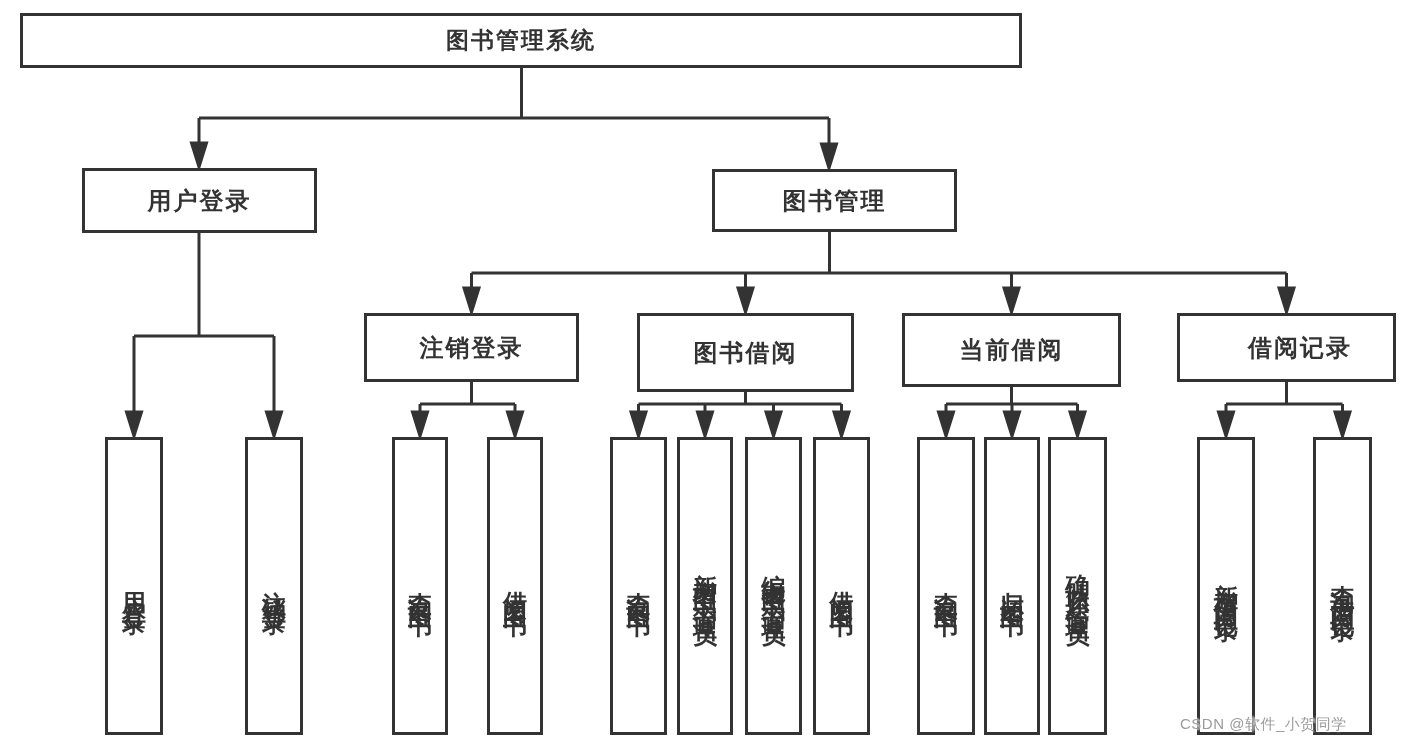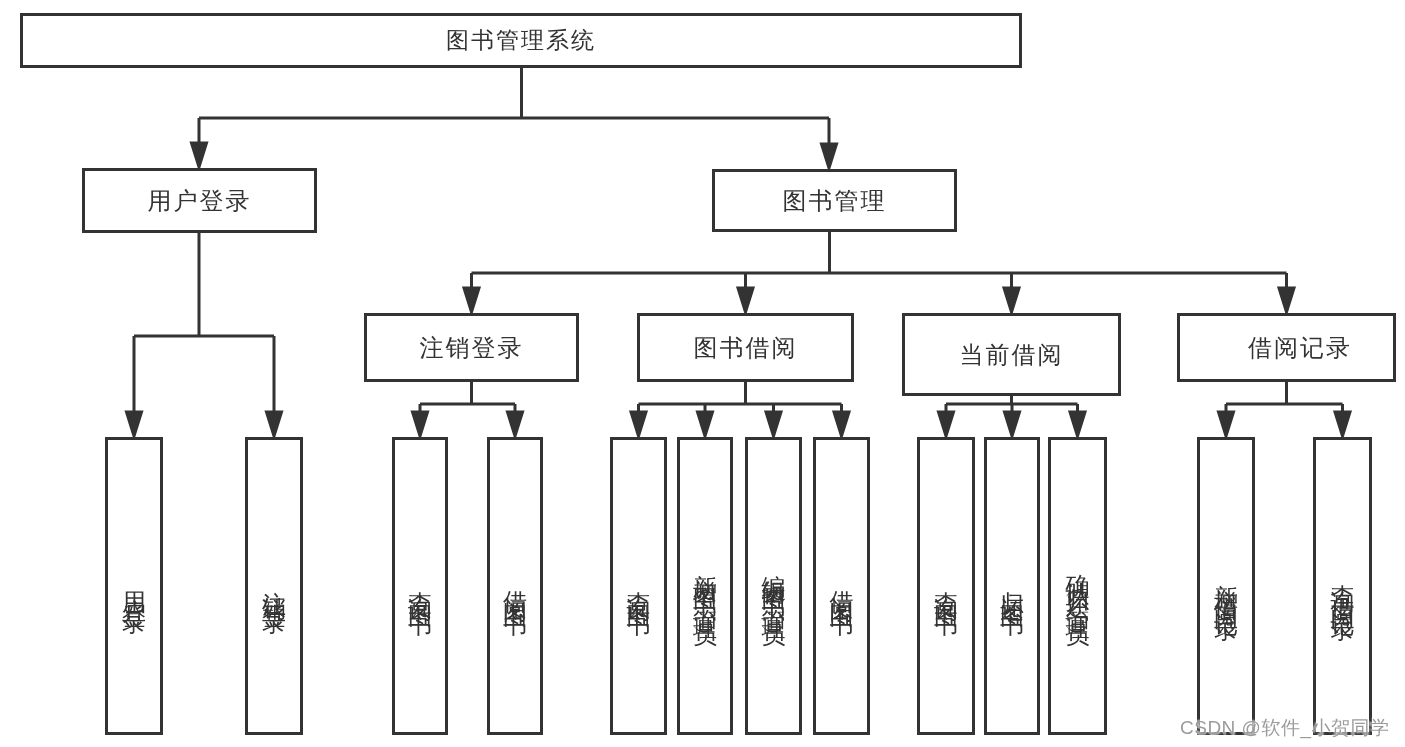--- a/index.html
+++ b/index.html
@@ -16,24 +16,24 @@
   .leaf{
     position:absolute;box-sizing:border-box;border:3px solid #333;background:#fff;
     top:437px;height:298px;
     display:flex;align-items:center;justify-content:center;
   }
   .leaf span{
     writing-mode:vertical-rl;text-orientation:mixed;
     font-size:24px;line-height:1;letter-spacing:7px;color:#333;white-space:nowrap;
   }
   svg.wires{position:absolute;left:0;top:0;z-index:0;}
-  .node,.leaf{z-index:1;}
+  .node,.leaf{z-index:1;font-weight:bold;}
   #watermark{
     position:absolute;left:1180px;top:715px;z-index:5;
-    font-size:19px;letter-spacing:.5px;color:#9b9b9b;white-space:nowrap;
+    font-size:15px;letter-spacing:.5px;color:#9b9b9b;white-space:nowrap;
     text-shadow:1px 1px 2px rgba(255,255,255,.95),-1px -1px 2px rgba(255,255,255,.95);
   }
 </style>
 </head>
 <body>
 
 <div id="canvas">
 
   <svg class="wires" width="1405" height="747" viewBox="0 0 1405 747">
     <g stroke="#333" stroke-width="3" fill="#333">
@@ -77,22 +77,22 @@
       <polygon points="1335,412 1350,412 1342.5,436"></polygon>
     </g>
   </svg>
 
   <div class="node root" style="left:20px;top:13px;width:1002px;height:55px;">图书管理系统</div>
 
   <div class="node" style="left:82px;top:168px;width:235px;height:65px;">用户登录</div>
   <div class="node" style="left:712px;top:169px;width:245px;height:63px;">图书管理</div>
 
   <div class="node" style="left:364px;top:313px;width:215px;height:69px;">注销登录</div>
-  <div class="node" style="left:637px;top:313px;width:217px;height:69px;">图书借阅</div>
-  <div class="node" style="left:902px;top:313px;width:219px;height:83px;">当前借阅</div>
+  <div class="node" style="left:637px;top:313px;width:217px;height:79px;">图书借阅</div>
+  <div class="node" style="left:902px;top:313px;width:219px;height:74px;">当前借阅</div>
   <div class="node" style="left:1177px;top:313px;width:219px;height:69px;padding-left:27px;">借阅记录</div>
 
   <div class="leaf" style="left:105px;width:58px;">
     <span>用户登录</span>
   </div>
   <div class="leaf" style="left:245px;width:58px;">
     <span>注销登录</span>
   </div>
 
   <div class="leaf" style="left:392px;width:56px;">

